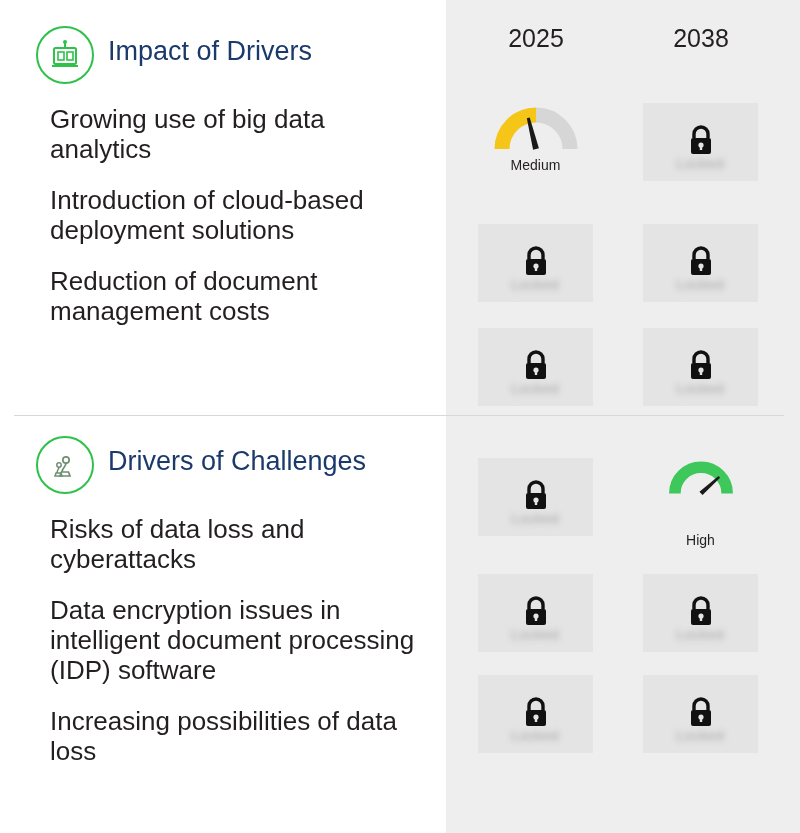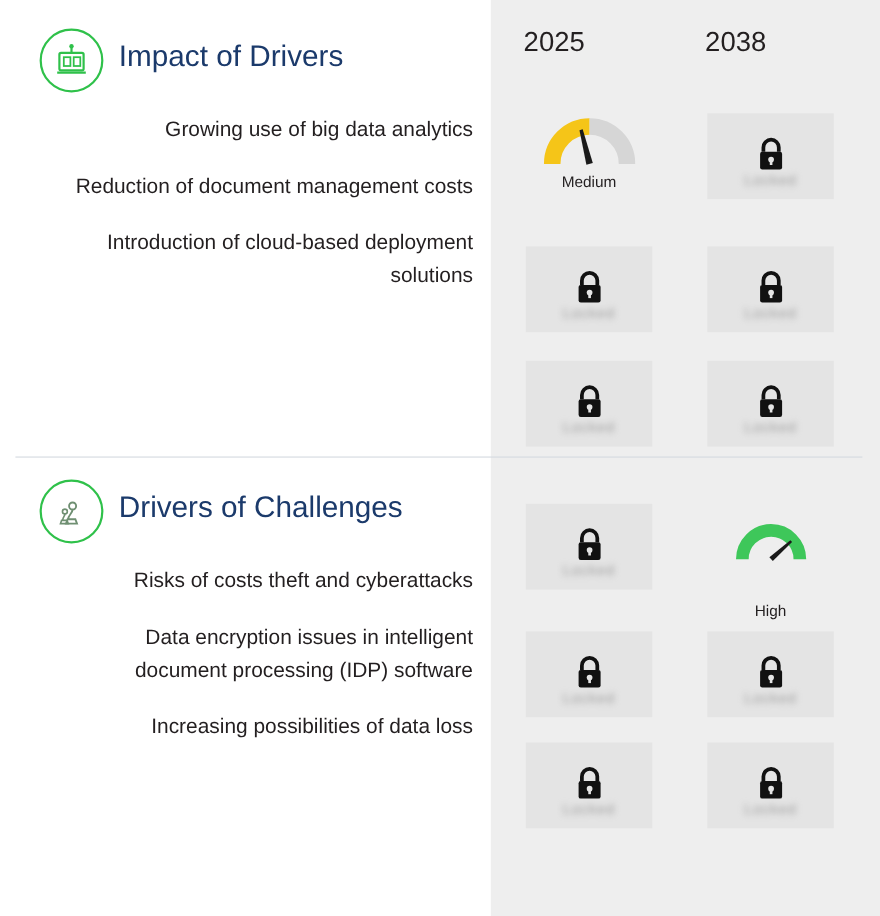--- a/index.html
+++ b/index.html
@@ -45,21 +45,21 @@
     width: 770px;
     height: 1px;
     background: #d4d9e0;
   }
 
   
   .col-header {
     position: absolute;
     top: 24px;
     width: 120px;
-    text-align: left;
+    text-align: center;
     font-size: 25px;
     color: #231f20;
     font-family: "Liberation Sans", sans-serif;
   }
   .col-header.c2025 { left: 476px; }
   .col-header.c2029 { left: 641px; }
 
   
   .section {
     position: absolute;
@@ -97,26 +97,25 @@
     white-space: nowrap;
   }
 
   .bullets {
     position: absolute;
     left: 50px;
     top: 86px;
     width: 380px;
   }
   .bullet {
-    font-size: 19px;
+    font-size: 26px;
     line-height: 30px;
     color: #231f20;
     margin-bottom: 21px;
     font-family: "Liberation Sans", sans-serif;
-    text-align: right;
   }
 
   
   .cell {
     position: absolute;
     width: 115px;
     height: 78px;
     background: #e4e4e4;
     display: flex;
     align-items: center;
@@ -177,41 +176,41 @@
           <rect x="19" y="14" width="6" height="8" fill="none" stroke="#2fc14a" stroke-width="1.6"></rect>
           <path d="M17 10 V5" stroke="#2fc14a" stroke-width="2" fill="none"></path>
           <circle cx="17" cy="4" r="2" fill="#2fc14a"></circle>
           <path d="M4 28 H30" stroke="#2fc14a" stroke-width="2"></path>
         </svg>
       </div>
       <div class="sec-title">Impact of Drivers</div>
     </div>
     <div class="bullets">
       <div class="bullet">Growing use of big data analytics</div>
+      <div class="bullet">Introduction of cloud-based deployment solutions</div>
       <div class="bullet">Reduction of document management costs</div>
-      <div class="bullet">Introduction of cloud-based deployment solutions</div>
     </div>
   </div>
 
   <div class="section challenges">
     <div class="sec-head">
       <div class="sec-icon">
         <svg width="34" height="34" viewBox="0 0 34 34" aria-hidden="true">
           <path d="M12 28 h10 l-1.5-4 h-7 z" fill="none" stroke="#6f8f72" stroke-width="1.7"></path>
           <path d="M14 24 c0-4 4-5 4-9" fill="none" stroke="#6f8f72" stroke-width="1.7"></path>
           <circle cx="18" cy="12" r="3.2" fill="none" stroke="#6f8f72" stroke-width="1.7"></circle>
           <path d="M7 28 h7 l-1-3 h-5 z" fill="none" stroke="#6f8f72" stroke-width="1.5"></path>
           <path d="M9 25 c0-3 2-3.5 2-6" fill="none" stroke="#6f8f72" stroke-width="1.5"></path>
           <circle cx="11" cy="17" r="2.2" fill="none" stroke="#6f8f72" stroke-width="1.5"></circle>
         </svg>
       </div>
       <div class="sec-title">Drivers of Challenges</div>
     </div>
     <div class="bullets">
-      <div class="bullet">Risks of costs theft and cyberattacks</div>
+      <div class="bullet">Risks of data loss and cyberattacks</div>
       <div class="bullet">Data encryption issues in intelligent document processing (IDP) software</div>
       <div class="bullet">Increasing possibilities of data loss</div>
     </div>
   </div>
 
   <div class="gauge-cell" style="left:478px; top:103px;">
     <svg width="84" height="52" viewBox="0 0 84 52" aria-hidden="true">
       <path d="M8 46 A34 34 0 0 1 42 12" fill="none" stroke="#f5c518" stroke-width="15" stroke-linecap="butt"></path>
       <path d="M42 12 A34 34 0 0 1 76 46" fill="none" stroke="#d6d6d6" stroke-width="15" stroke-linecap="butt"></path>
       <path d="M39 46 L45 46 L43.5 14 L40.5 14 Z" fill="#1a1a1a" transform="rotate(-14 42 46)"></path>
@@ -282,21 +281,21 @@
     <span class="lock">
       <svg width="30" height="34" viewBox="0 0 30 34" aria-hidden="true">
         <path d="M8 15 v-4 a7 7 0 0 1 14 0 v4" fill="none" stroke="#111111" stroke-width="3.4"></path>
         <rect x="5" y="15" width="20" height="16" rx="2" fill="#111111"></rect>
         <circle cx="15" cy="22" r="2.6" fill="#e4e4e4"></circle>
         <rect x="13.8" y="22" width="2.4" height="5" fill="#e4e4e4"></rect>
       </svg>
     </span>
   </div>
 
-  <div class="gauge-cell" style="left:643px; top:473px;gap:32px;">
+  <div class="gauge-cell" style="left:643px; top:458px;gap:32px;">
     <svg width="84" height="52" viewBox="0 0 84 52" aria-hidden="true">
       <path d="M8 46 A34 34 0 0 1 76 46" fill="none" stroke="#3ec75a" stroke-width="15" stroke-linecap="butt"></path>
       <path d="M39 46 L45 46 L43.5 14 L40.5 14 Z" fill="#1a1a1a" transform="rotate(48 42 46)"></path>
     </svg>
     <div class="gauge-label">High</div>
   </div>
 
   <div class="cell" style="left:478px; top:574px;">
     <span class="blur-text">Locked</span>
     <span class="lock">

